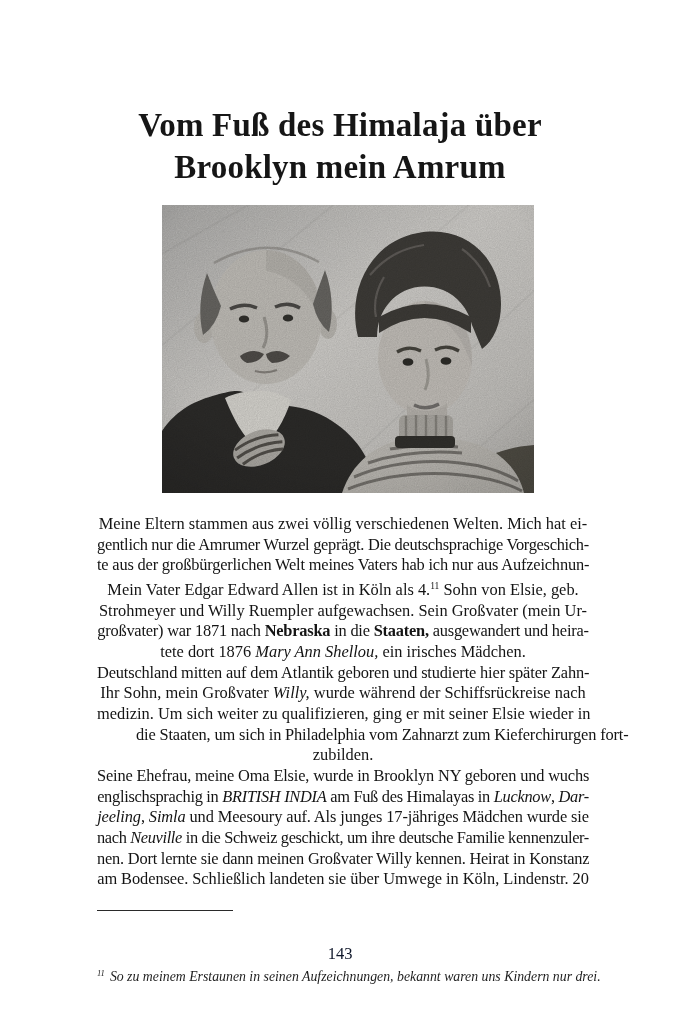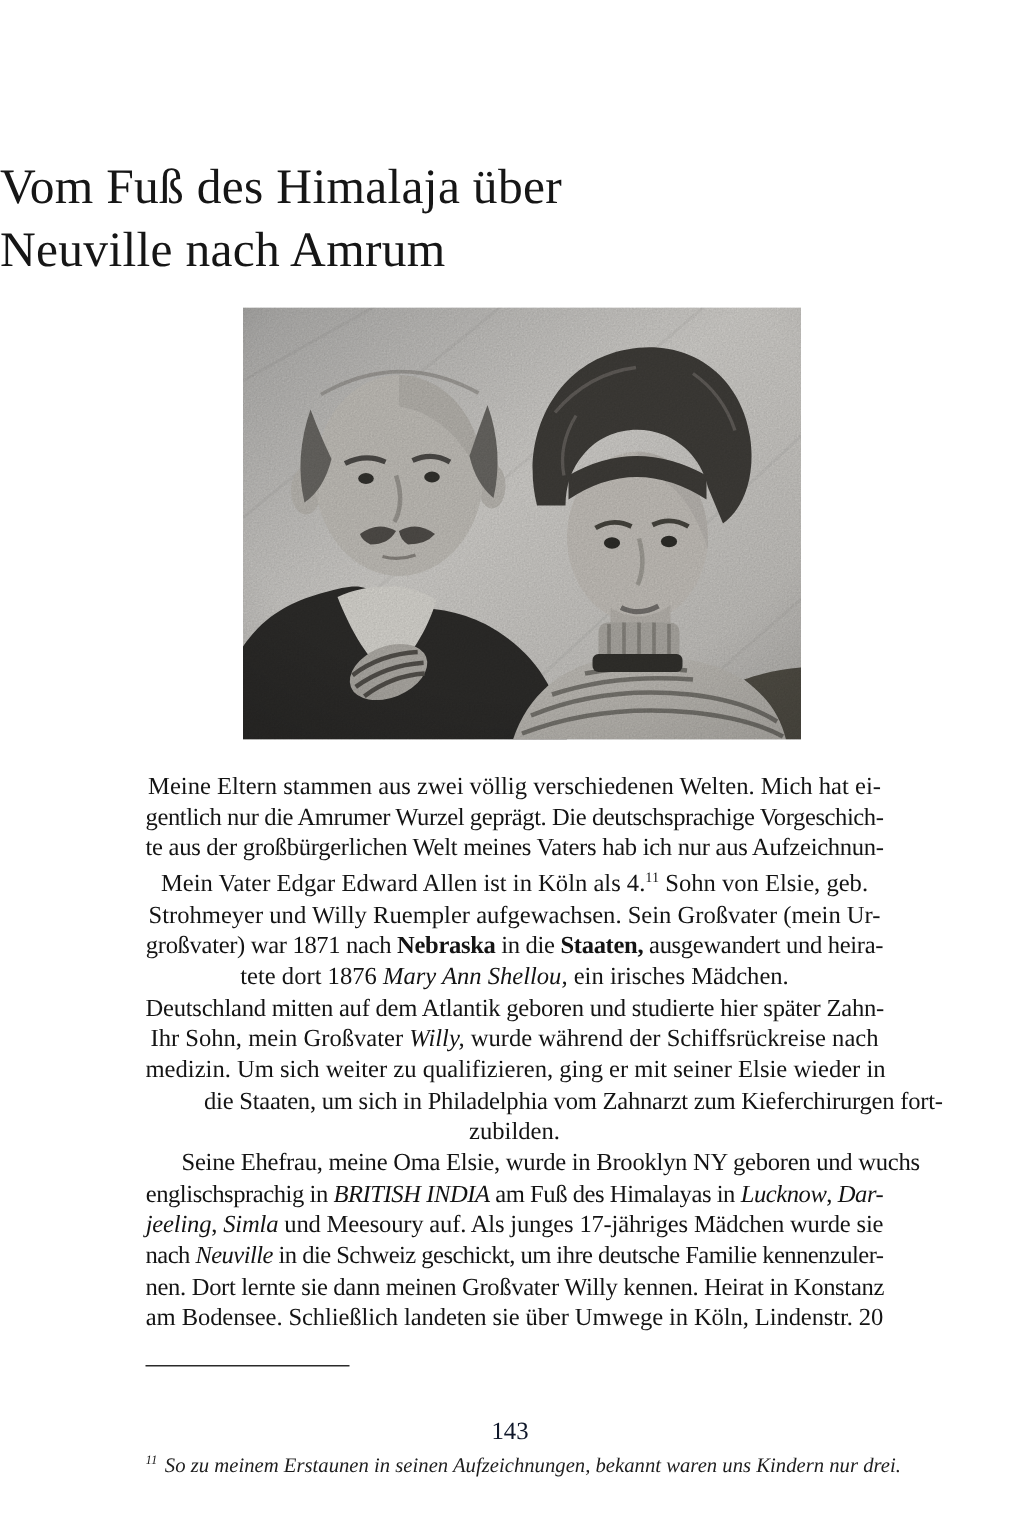--- a/index.html
+++ b/index.html
@@ -1,19 +1,19 @@
 <!DOCTYPE html>
 <html><head>
 <meta charset="utf-8">
 <style>
   html,body{margin:0;padding:0;background:#ffffff;}
   .page{position:relative;width:680px;height:1020px;background:#ffffff;overflow:hidden;
         font-family:"Liberation Serif", serif;color:#1b1b1b;}
-  .title{position:absolute;top:104px;left:0;width:680px;
-         font-weight:normal;font-size:33px;line-height:42px;color:#161616;letter-spacing:.2px;}
+  .title{position:absolute;top:104px;left:0;width:680px;text-align:center;
+         font-weight:bold;font-size:33px;line-height:42px;color:#161616;letter-spacing:.2px;}
   .photo{position:absolute;left:162px;top:205px;width:372px;height:288px;}
   .photo svg{display:block;width:100%;height:100%;}
   .bodytext{position:absolute;left:97px;top:514px;width:492px;
             font-size:16.4px;line-height:20.65px;color:#141414;}
   .tline{white-space:nowrap;text-align:center;}
   .tline span.b{font-weight:bold;}
   .tline span.i{font-style:italic;margin-top:17px;}
   .tline span.sup{font-size:9.5px;vertical-align:6px;}
   .footrule{position:absolute;left:97px;top:910px;width:136px;border-top:1.4px solid #2a2a2a;}
   .footnote{position:absolute;left:97px;top:965px;width:492px;font-style:italic;
@@ -22,21 +22,21 @@
   .pagenum{position:absolute;top:944px;left:0;width:680px;text-align:center;
            font-size:16.5px;color:#0f172a;}
 </style>
 </head>
 <body>
 
 <div class="page">
 
   <div class="title">
     <div>Vom Fuß des Himalaja über</div>
-    <div>Neuville nach Amrum</div>
+    <div>Brooklyn mein Amrum</div>
   </div>
 
   <div class="photo">
     <svg viewBox="0 0 372 288" preserveAspectRatio="none">
       <defs>
         <linearGradient id="bg" x1="0" y1="0" x2="1" y2="1">
           <stop offset="0" stop-color="#b3b2b0"></stop>
           <stop offset="0.45" stop-color="#d7d5d1"></stop>
           <stop offset="1" stop-color="#c0beba"></stop>
         </linearGradient>
@@ -135,21 +135,21 @@
         <div class="tline lastline"><span>tete dort 1876 </span><span class="i">Mary Ann Shellou,</span><span> ein irisches Mädchen.</span></div>
       </div>
       <div>
         <div class="tline" style="letter-spacing: -0.16px;"><span>Deutschland mitten auf dem Atlantik geboren und studierte hier später Zahn-</span></div>
         <div class="tline"><span>Ihr Sohn, mein Großvater </span><span class="i">Willy,</span><span> wurde während der Schiffsrückreise nach</span></div>
         <div class="tline"><span>medizin. Um sich weiter zu qualifizieren, ging er mit seiner Elsie wieder in</span></div>
         <div class="tline" style="letter-spacing: -0.16px; margin-left: 39px;"><span>die Staaten, um sich in Philadelphia vom Zahnarzt zum Kieferchirurgen fort-</span></div>
         <div class="tline lastline"><span>zubilden.</span></div>
       </div>
       <div>
-        <div class="tline" style="letter-spacing: -0.171429px; margin-left: 24px;"><span>Seine Ehefrau, meine Oma Elsie, wurde in Brooklyn NY geboren und wuchs</span></div>
+        <div class="tline" style="letter-spacing: -0.171429px;"><span>Seine Ehefrau, meine Oma Elsie, wurde in Brooklyn NY geboren und wuchs</span></div>
         <div class="tline" style="letter-spacing: -0.295775px;"><span>englischsprachig in </span><span class="i">BRITISH INDIA</span><span> am Fuß des Himalayas in </span><span class="i">Lucknow</span><span>, </span><span class="i">Dar-</span></div>
         <div class="tline" style="letter-spacing: -0.123288px;"><span class="i">jeeling</span><span>, </span><span class="i">Simla</span><span> und Meesoury auf. Als junges 17-jähriges Mädchen wurde sie</span></div>
         <div class="tline" style="letter-spacing: -0.363636px;"><span>nach </span><span class="i">Neuville</span><span> in die Schweiz geschickt, um ihre deutsche Familie kennenzuler-</span></div>
         <div class="tline" style="letter-spacing: -0.213333px;"><span>nen. Dort lernte sie dann meinen Großvater Willy kennen. Heirat in Konstanz</span></div>
         <div class="tline" style="letter-spacing: -0.0694444px;"><span>am Bodensee. Schließlich landeten sie über Umwege in Köln, Lindenstr. 20</span></div>
       </div>
     </div>
 
   <div class="footrule"></div>
 

